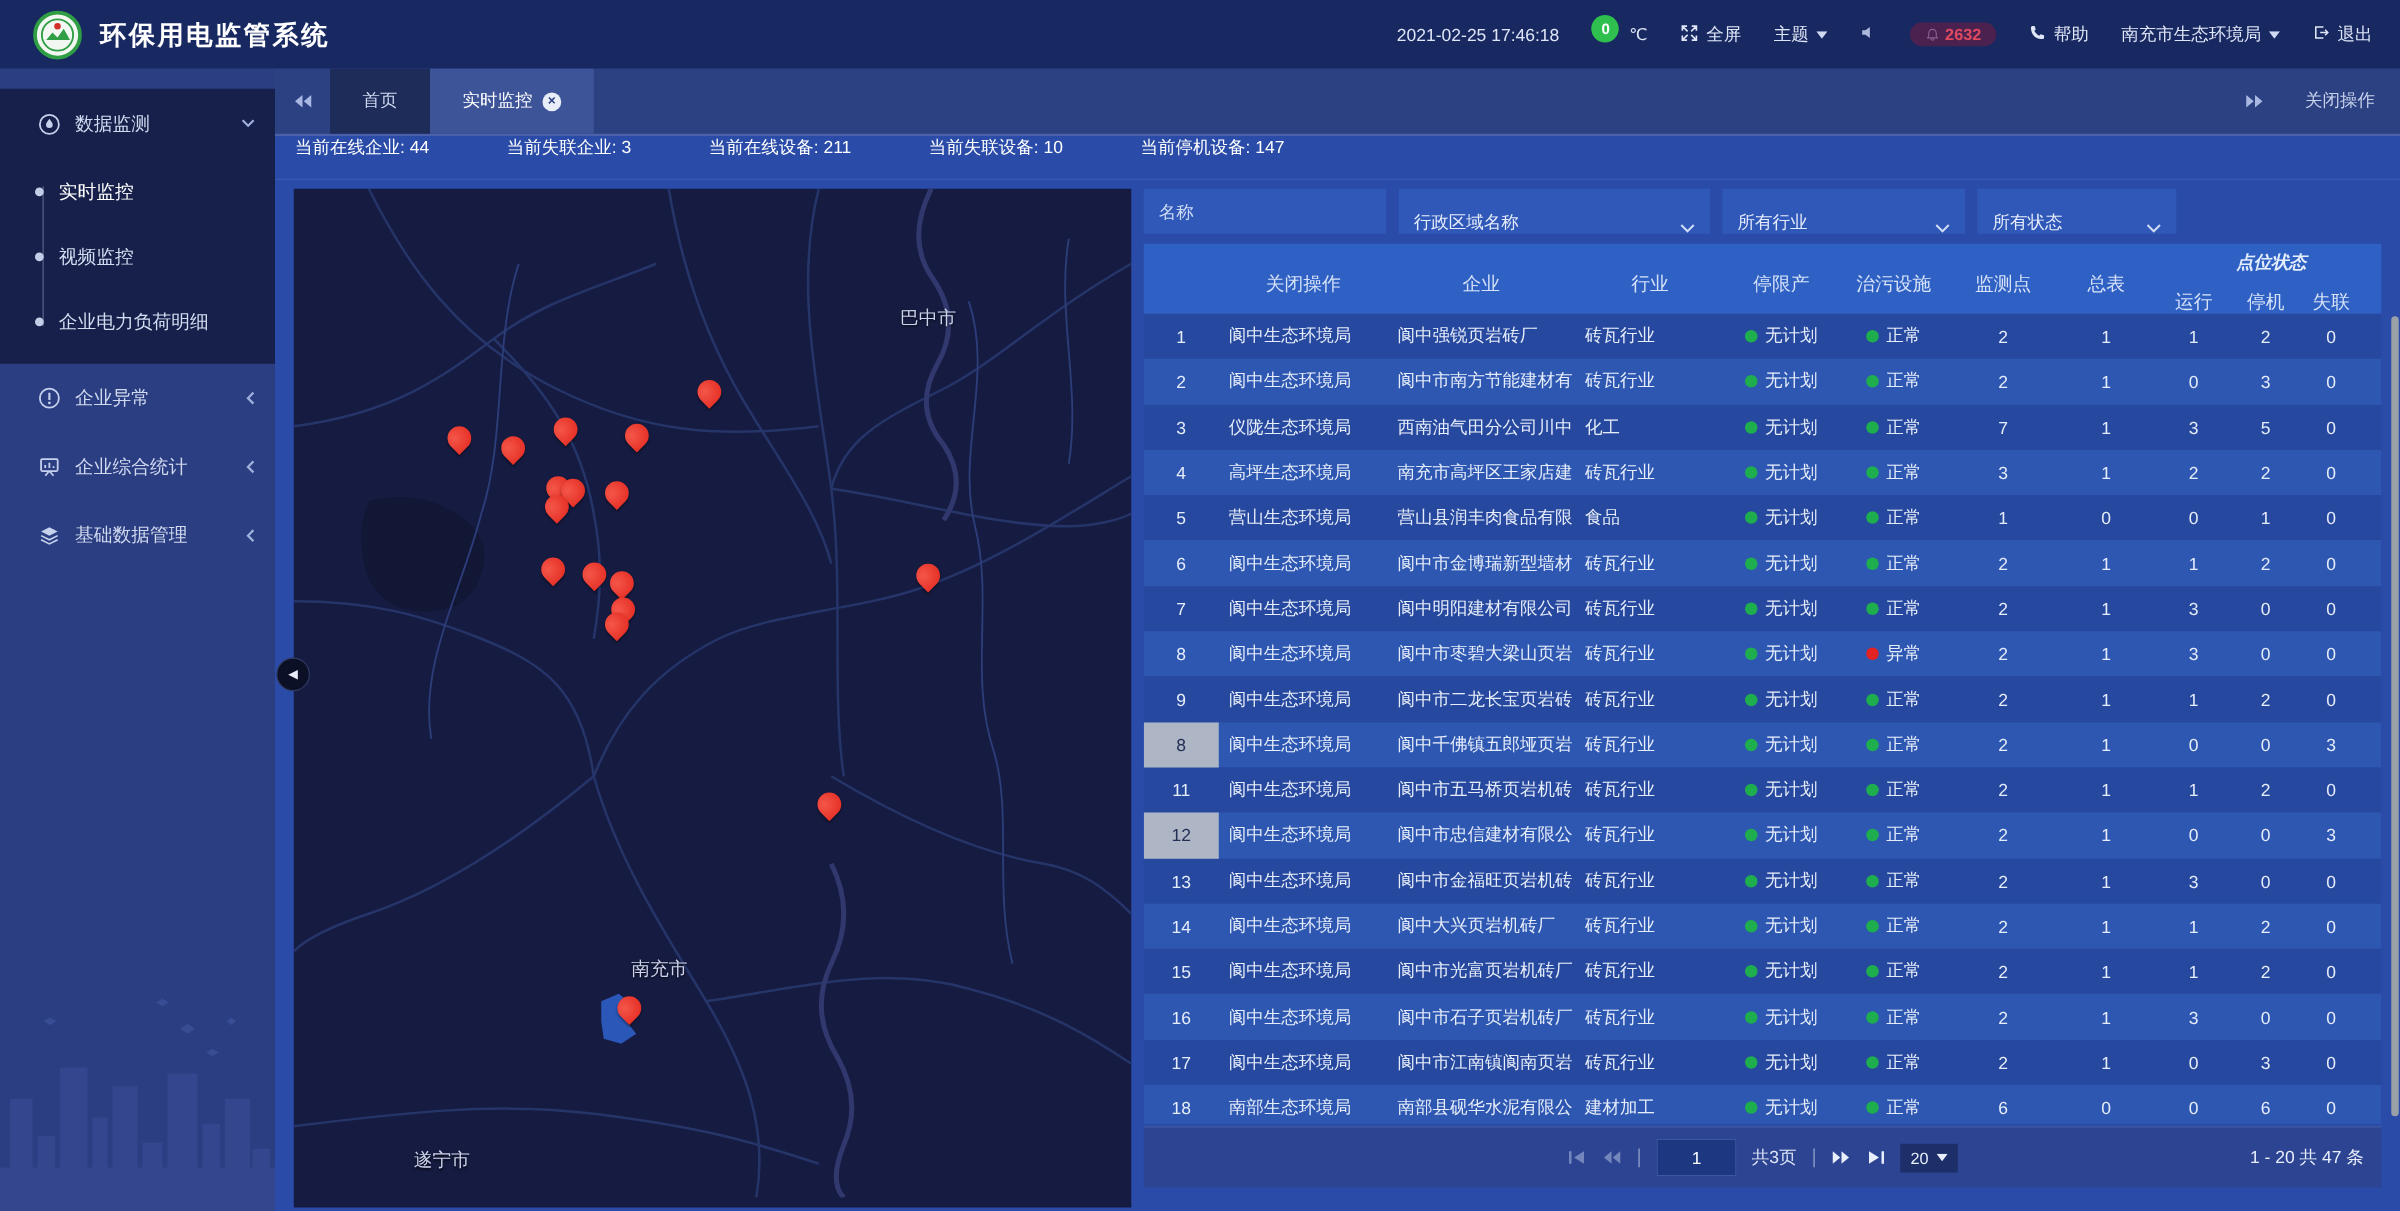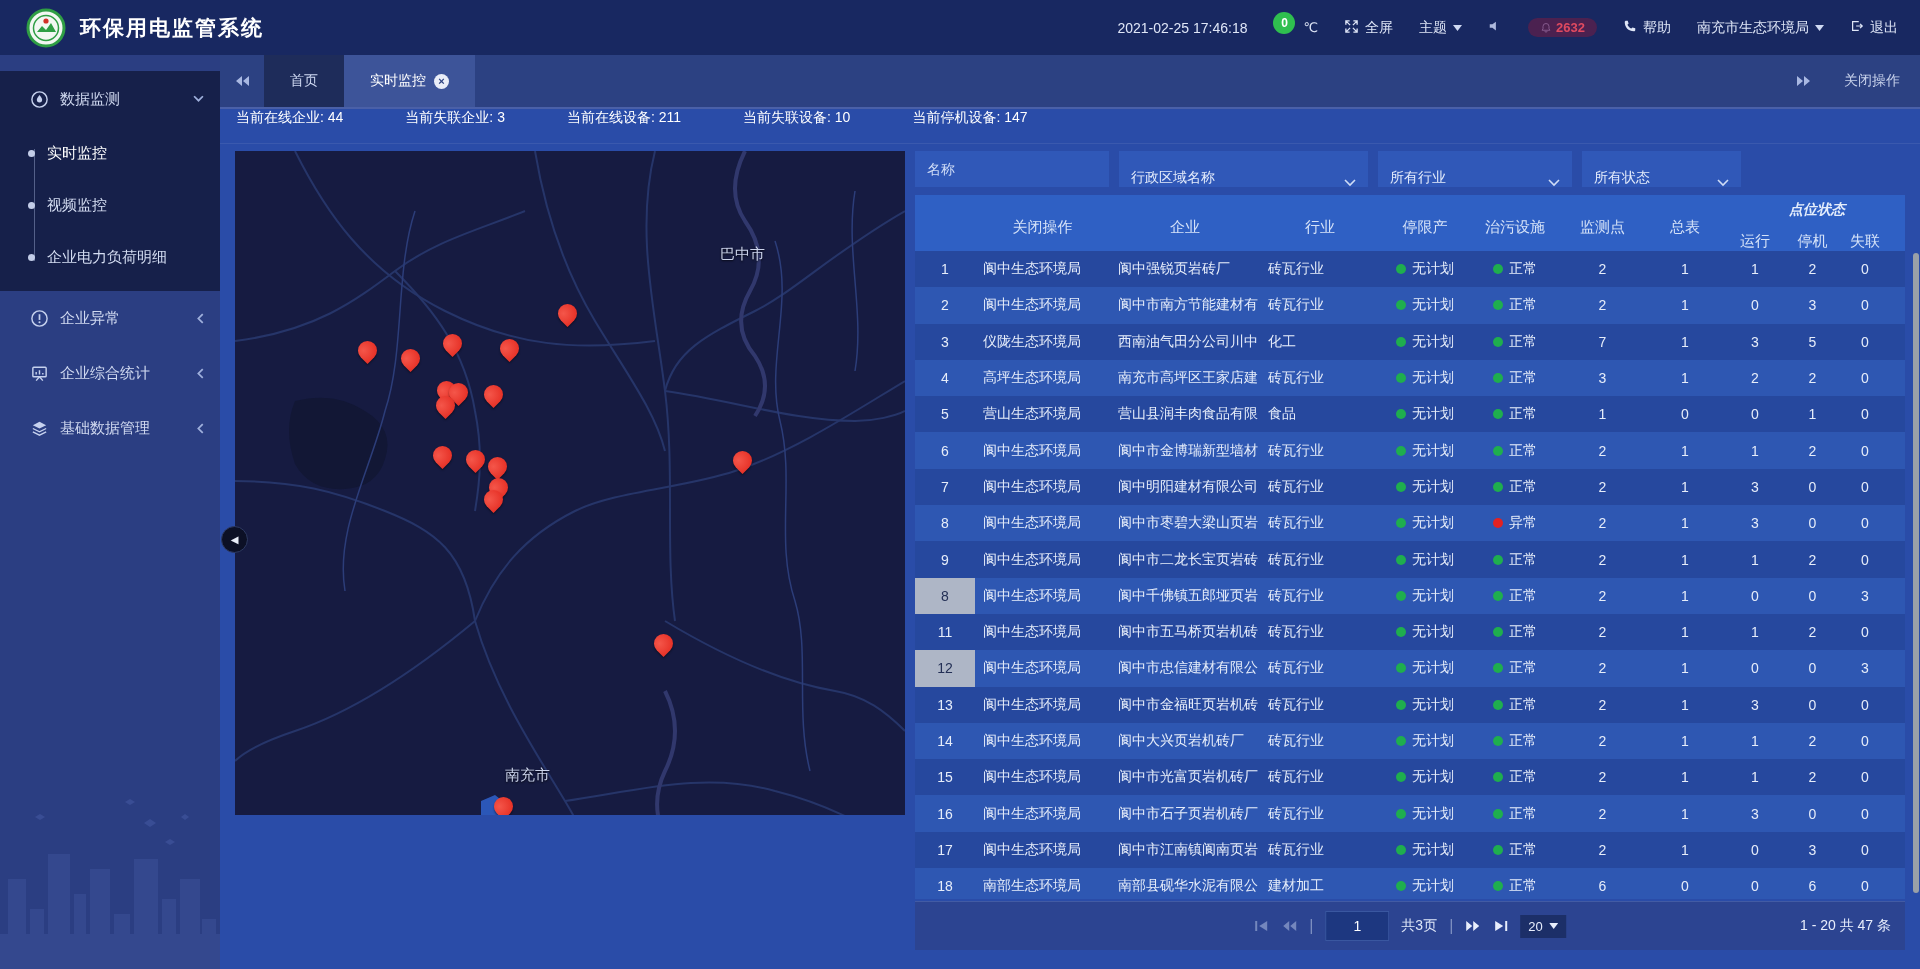--- a/index.html
+++ b/index.html
@@ -57,21 +57,21 @@
     color:#fff;font-size:14px;border-bottom:1px solid rgba(90,115,185,.35);}
   .stat{white-space:nowrap;}
 
   
   .workspace{flex:1;display:flex;position:relative;min-height:0;background:#2a4ca8;}
   .collapse-handle{position:absolute;left:1px;top:382px;width:25px;height:25px;border-radius:50%;
     background:#0c1026;color:#e8ecf8;font-size:10px;display:flex;align-items:center;justify-content:center;
     z-index:5;cursor:pointer;border:1px solid #2e3a62;}
 
   
-  .map{margin:7px 0 0 15px;width:670px;height:664px;background:#161b41;position:relative;overflow:hidden;flex:0 0 670px;}
+  .map{margin:7px 0 0 15px;width:670px;height:815px;background:#161b41;position:relative;overflow:hidden;flex:0 0 670px;}
   .city-label{position:absolute;color:#ccd4ec;font-size:15px;text-shadow:0 1px 2px rgba(0,0,0,.8);white-space:nowrap;}
   .pin{position:absolute;width:19px;height:19px;border-radius:50% 50% 50% 0;transform:rotate(-45deg);
     background:radial-gradient(circle at 35% 35%, #f4564a, #e2261c);box-shadow:-1px 1px 2px rgba(0,0,0,.45);cursor:pointer;}
 
   
   .rpanel{margin:7px 0 0 10px;width:990px;display:flex;flex-direction:column;}
   .filters{display:flex;gap:10px;height:36px;margin-bottom:8px;}
   .f-input{width:170px;background:#3058b8;border:none;color:#fff;font-size:14px;padding:0 12px;outline:none;
     font-family:inherit;}
   .f-input::placeholder{color:#cfdcf6;}

